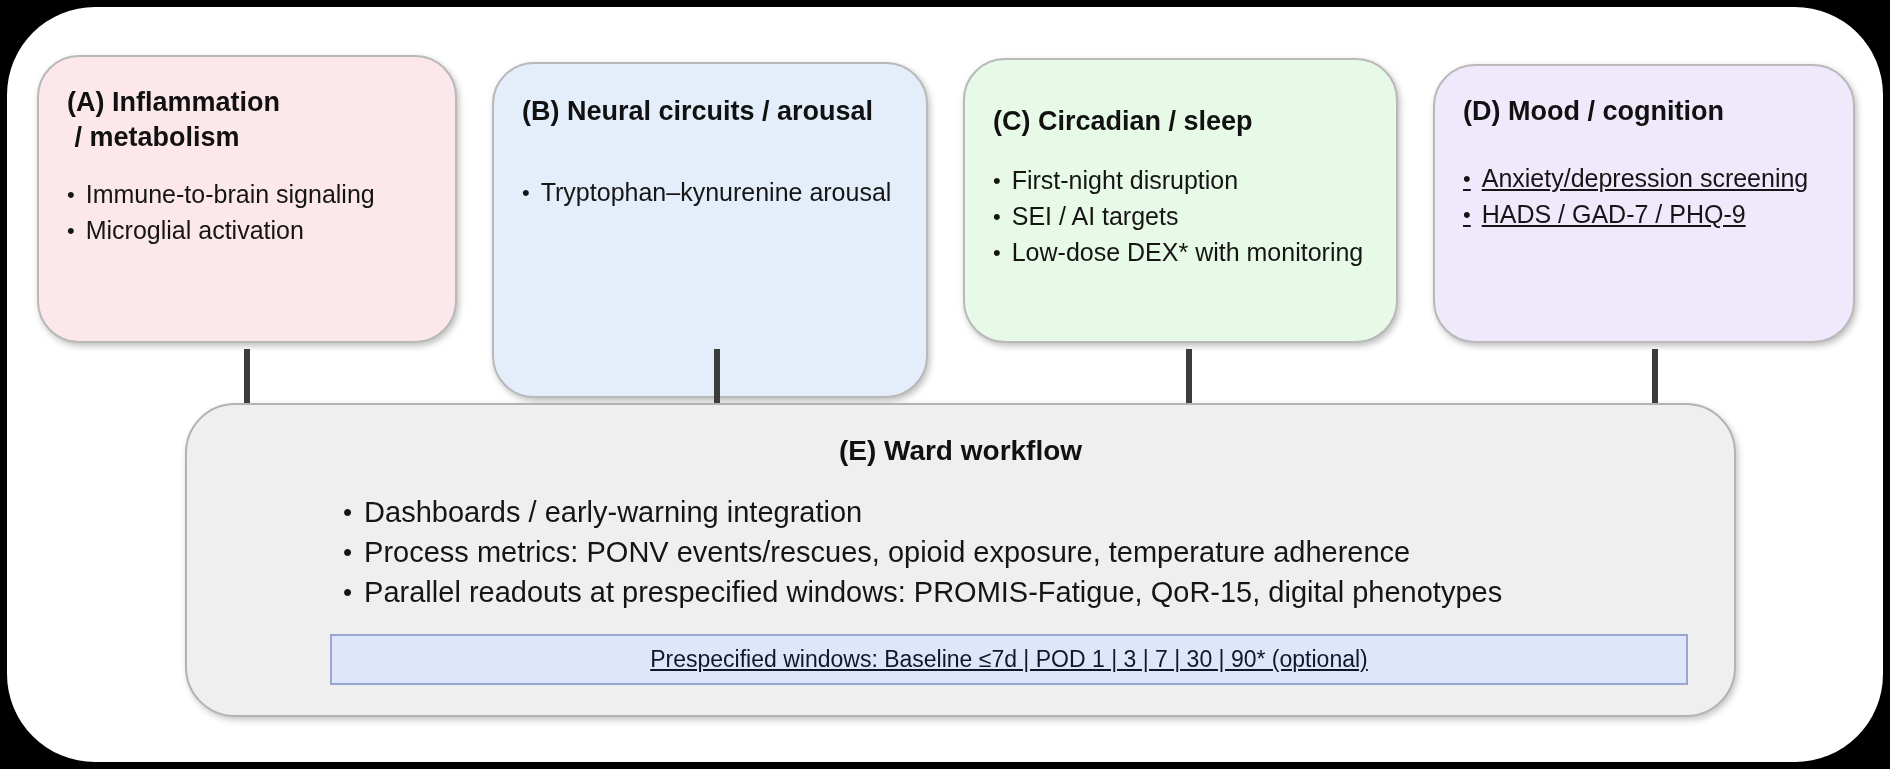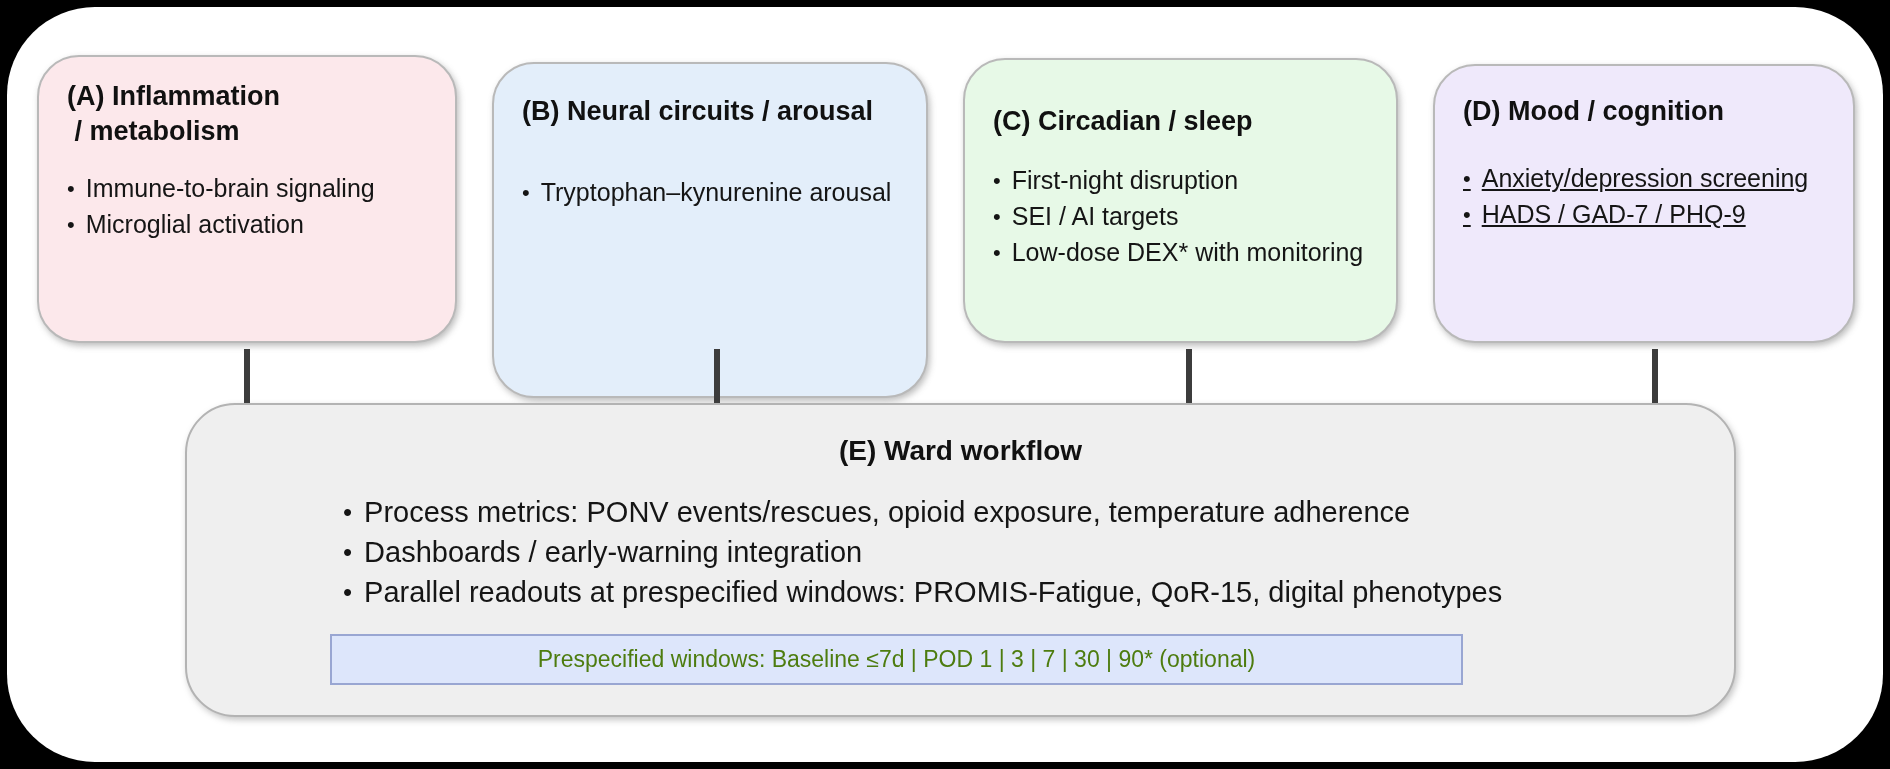--- a/index.html
+++ b/index.html
@@ -19,21 +19,21 @@
     padding:0 28px;color:#111;
   }
   .box-a{left:30px;top:48px;width:420px;height:288px;}
   .box-b{left:485px;top:55px;width:436px;height:336px;}
   .box-c{left:956px;top:51px;width:435px;height:285px;}
   .box-d{left:1426px;top:57px;width:422px;height:279px;}
   .title{
     margin:0;font-size:27px;font-weight:bold;line-height:35px;
     white-space:pre-wrap;color:#111;
   }
-  .box-a .title{padding-top:22px;}
+  .box-a .title{padding-top:28px;}
   .box-b .title{padding-top:30px;}
   .box-c .title{padding-top:44px;}
   .box-d .title{padding-top:28px;}
   ul.bullets{
     list-style:none;margin:0;padding:0;
     font-size:25px;line-height:34px;color:#151515;
   }
   .box-a ul.bullets{margin-top:22px;}
   .box-b ul.bullets{margin-top:46px;}
   .box-c ul.bullets{margin-top:24px;}
@@ -58,23 +58,23 @@
   .ward-title{
     margin:30px 0 0 0;text-align:center;
     font-size:28px;font-weight:bold;color:#111;
   }
   ul.ward-bullets{
     list-style:none;margin:26px 0 0 0;padding:0 40px 0 128px;
     font-size:29px;line-height:39px;color:#151515;
   }
   ul.ward-bullets li::before{content:"•";font-size:26px;margin-right:12px;position:relative;top:-1px;}
   .window-note{
-    position:absolute;left:143px;top:229px;width:1133px;height:51px;
+    position:absolute;left:143px;top:229px;width:1358px;height:51px;
     box-sizing:border-box;border:2px solid #99a6d2;
-    text-align:center;line-height:47px;font-size:23px;color:#4d7c0f;
+    text-align:center;line-height:47px;font-size:23px;color:#0f172a;text-decoration:underline;
   }
 </style>
 </head>
 <body>
 
 <div class="canvas">
 
   <section class="box box-a" style="background-color: rgb(252, 232, 235);">
     <h2 class="title">(A) Inflammation
  / metabolism</h2>
@@ -109,20 +109,20 @@
   </section>
 
   <div class="connector connector-a"></div>
   <div class="connector connector-b"></div>
   <div class="connector connector-c"></div>
   <div class="connector connector-d"></div>
 
   <section class="box ward" style="background-color: rgb(239, 239, 239); padding-left: 28px;">
     <h2 class="ward-title">(E) Ward workflow</h2>
     <ul class="ward-bullets">
+        <li>Dashboards / early-warning integration</li>
         <li>Process metrics: PONV events/rescues, opioid exposure, temperature adherence</li>
-        <li>Dashboards / early-warning integration</li>
         <li>Parallel readouts at prespecified windows: PROMIS-Fatigue, QoR-15, digital phenotypes</li>
       </ul>
     <div class="window-note" style="background-color: rgb(221, 230, 251);">Prespecified windows: Baseline ≤7d | POD 1 | 3 | 7 | 30 | 90* (optional)</div>
   </section>
 
 </div>
 
 </body></html>

